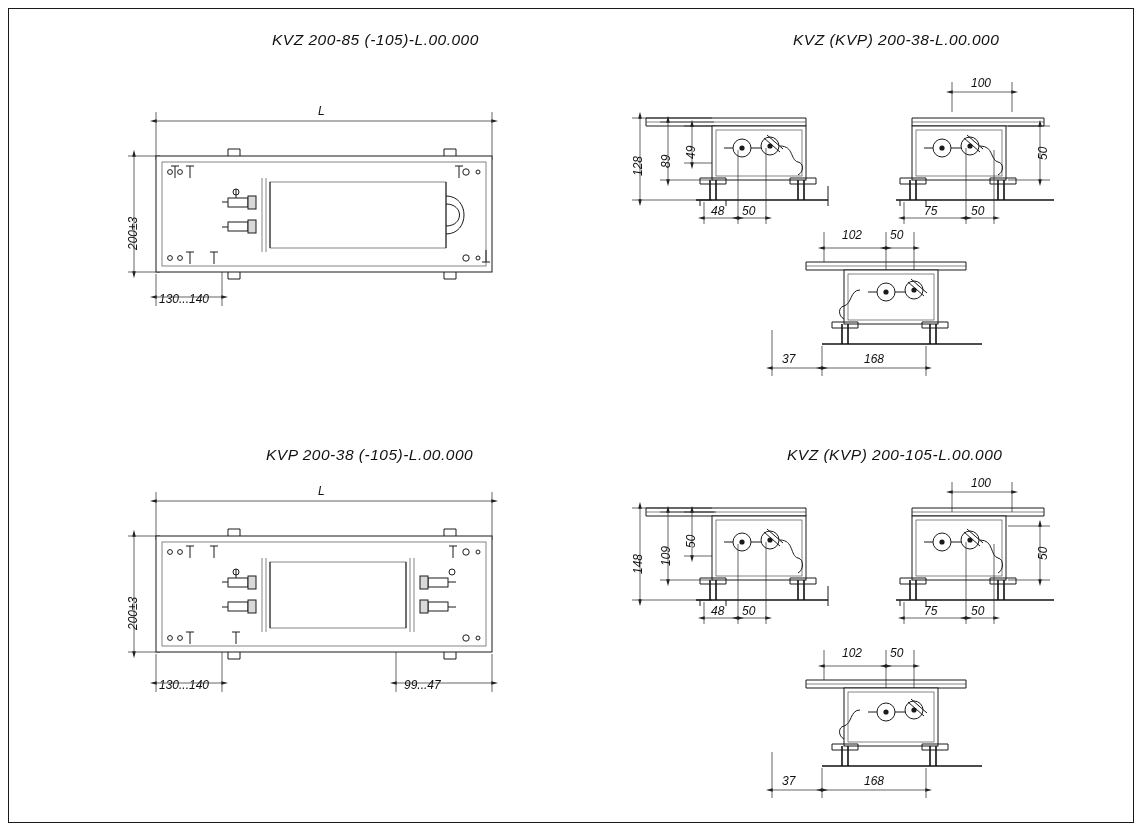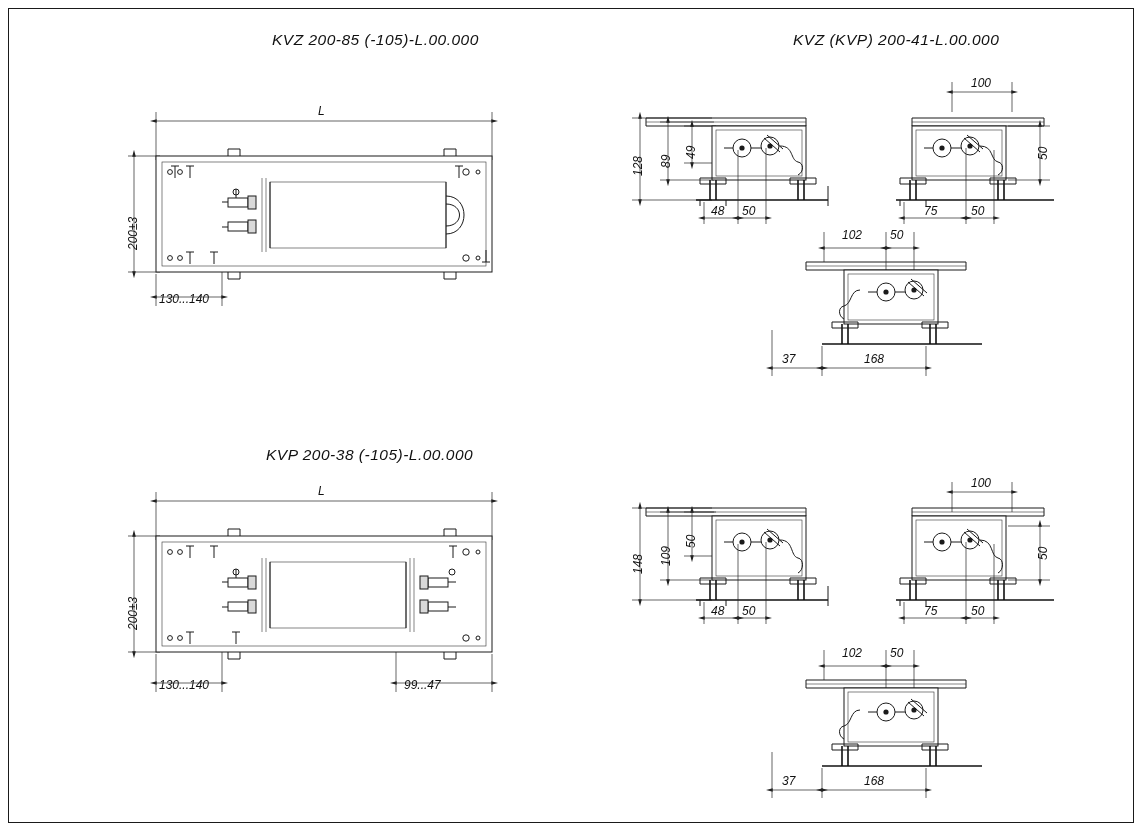--- a/index.html
+++ b/index.html
@@ -436,22 +436,23 @@
 
       <path class="ln-dim" d="M772,752 L772,798"></path>
       <path class="ln-dim" d="M822,768 L822,798"></path>
       <path class="ln-dim" d="M926,768 L926,798"></path>
       <path class="ln-dim" d="M772,790 L822,790" marker-start="url(#arrS)" marker-end="url(#arrE)"></path>
       <path class="ln-dim" d="M822,790 L926,790" marker-start="url(#arrS)" marker-end="url(#arrE)"></path>
     </g>
   </svg>
 
   <div class="quad-title" style="left:272px; top:31px;">KVZ 200-85 (-105)-L.00.000</div>
-  <div class="quad-title" style="left:793px; top:31px;">KVZ (KVP) 200-41-L.00.000</div>
+  <div class="quad-title" style="left:793px; top:31px;">KVZ (KVP) 200-38-L.00.000</div>
   <div class="quad-title" style="left:266px; top:446px;">KVP 200-38 (-105)-L.00.000</div>
+  <div class="quad-title" style="left:787px; top:446px;">KVZ (KVP) 200-105-L.00.000</div>
 
   <div class="dim-label" style="left:318px; top:104px;">L</div>
   <div class="dim-label rot90" style="left:126px; top:250px;">200±3</div>
   <div class="dim-label" style="left:159px; top:292px;">130...140</div>
 
   <div class="dim-label rot90" style="left:631px; top:176px;">128</div>
   <div class="dim-label rot90" style="left:659px; top:168px;">89</div>
   <div class="dim-label rot90" style="left:684px; top:159px;">49</div>
   <div class="dim-label" style="left:711px; top:204px;">48</div>
   <div class="dim-label" style="left:742px; top:204px;">50</div>

